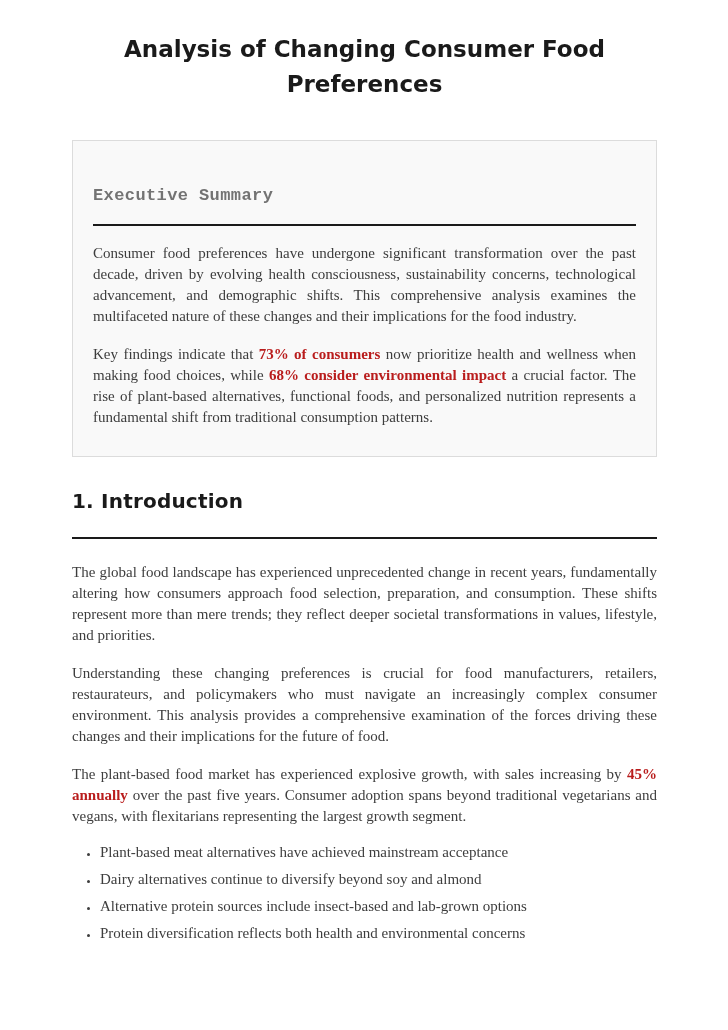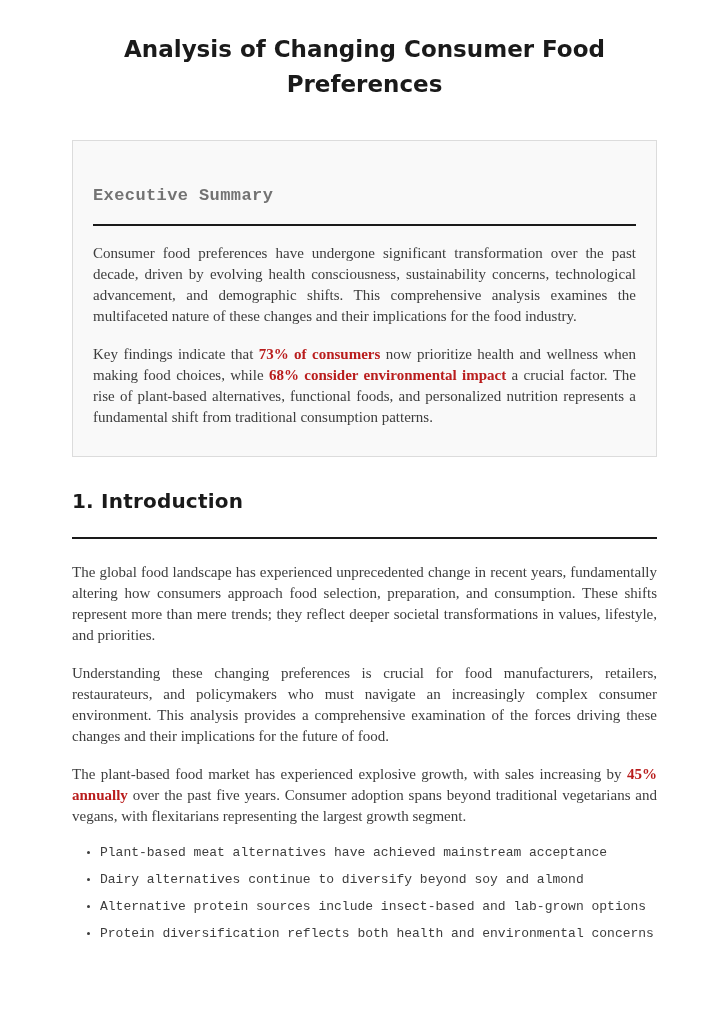--- a/index.html
+++ b/index.html
@@ -80,22 +80,22 @@
   .section-heading + .body-p,
   .sub-heading + .body-p {
     margin-top: 23px;
   }
   .bullet-list {
     margin: 15px 0 0 0;
     padding: 0 0 0 28px;
     list-style: disc;
   }
   .bullet-list li {
-    font-family: Liberation Mono, monospace;
-    font-size: 13px;
+    font-family: Liberation Serif, serif;
+    font-size: 15px;
     line-height: 21px;
     color: #3d3d3d;
     margin-bottom: 6px;
   }
   .bullet-list li::marker {
     color: #3d3d3d;
     font-size: 11px;
   }
 </style>
 </head>

